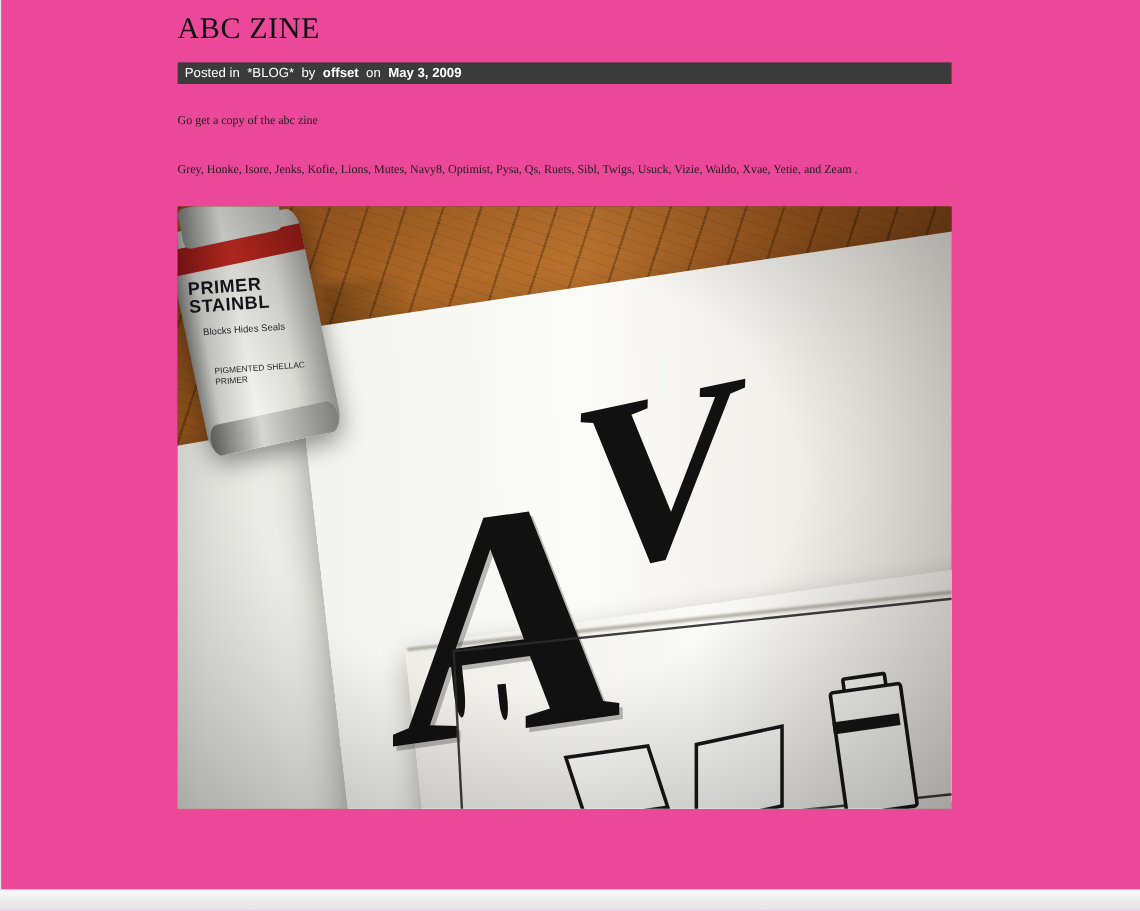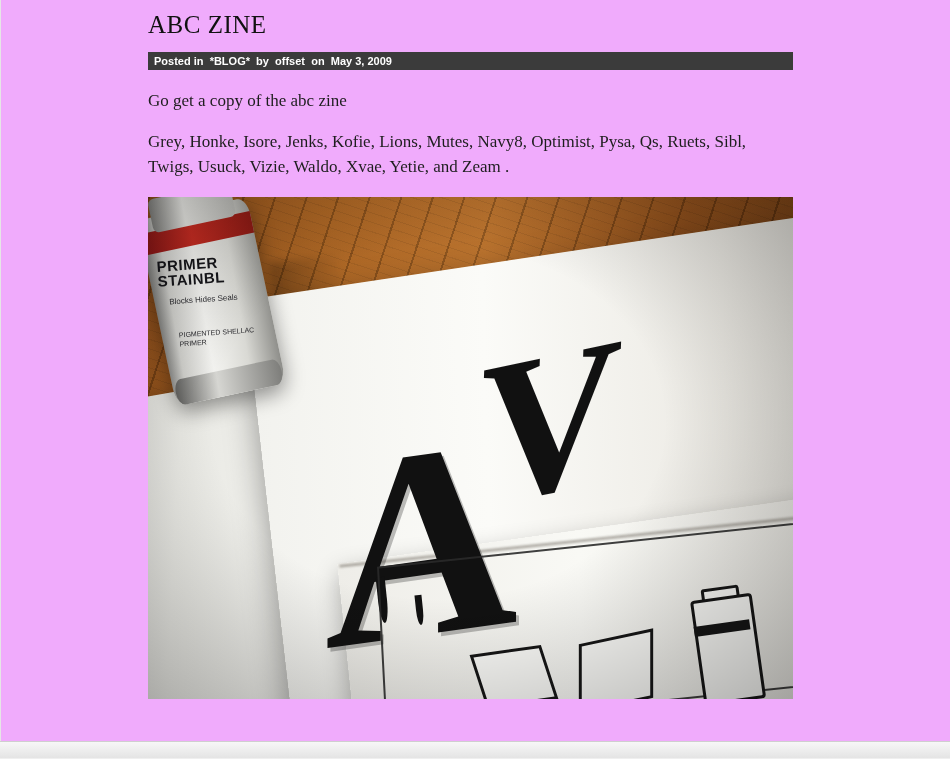--- a/index.html
+++ b/index.html
@@ -12,21 +12,21 @@
     height: 759px;
     overflow: hidden;
     font-family: "Liberation Serif", serif;
     color: #1a1a1a;
     position: relative;
   }
   .page {
     position: relative;
     width: 950px;
     height: 759px;
-    background: #f0abfc;
+    background: #ec4899;
   }
   .content {
     position: absolute;
     left: 148px;
     top: 0;
     width: 645px;
   }
   .post-title {
     font-family: "Liberation Serif", serif;
     font-size: 25px;
@@ -47,31 +47,31 @@
     font-size: 11px;
     padding-left: 6px;
     box-sizing: border-box;
     width: 645px;
     white-space: nowrap;
     overflow: hidden;
   }
   .meta-bar a {
     color: #ffffff;
     text-decoration: none;
-    font-weight: bold;
+    font-weight: normal;
   }
   .meta-bar .meta-plain {
-    font-weight: bold;
+    font-weight: normal;
   }
   .meta-bar .meta-author {
     font-weight: bold;
   }
   .body-text {
     font-family: "Liberation Serif", serif;
-    font-size: 17px;
+    font-size: 10px;
     line-height: 25px;
     color: #1e1e1e;
     margin: 18px 0 0 0;
     width: 640px;
   }
   .body-text.tight {
     margin-top: 16px;
   }
   .photo {
     position: relative;

